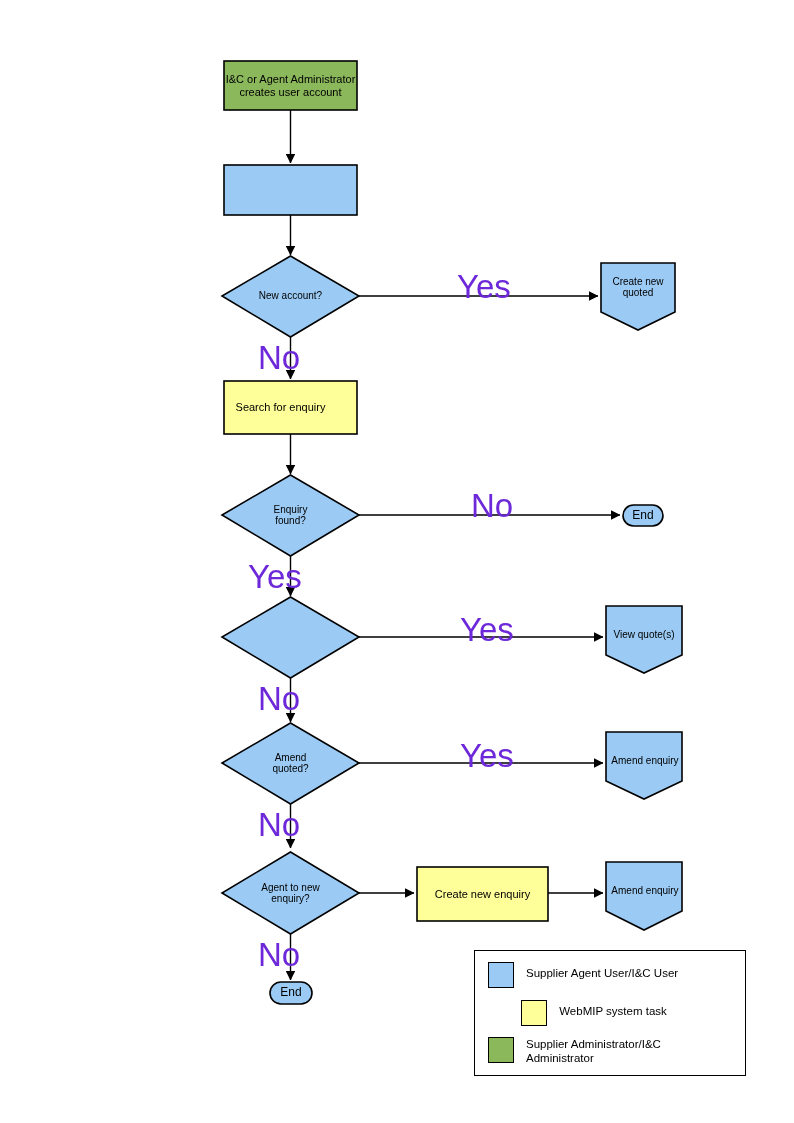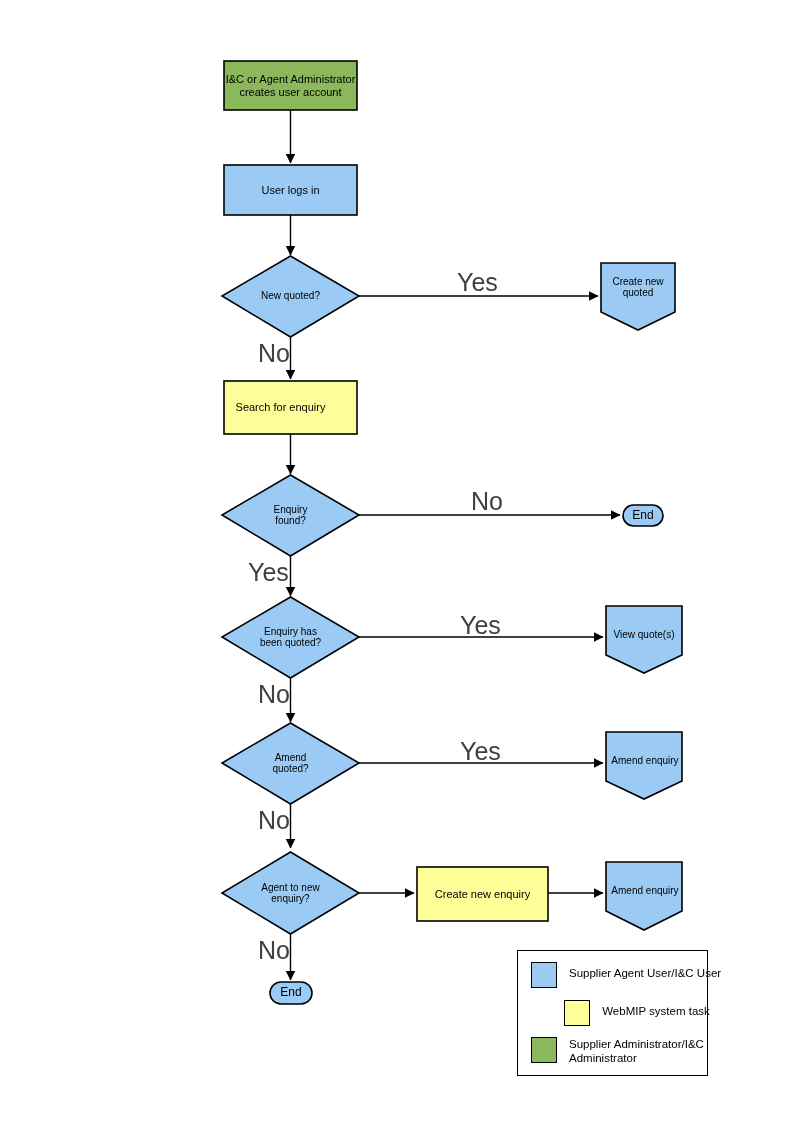--- a/index.html
+++ b/index.html
@@ -40,33 +40,33 @@
   }
   .t-process   { font-size: 11px; }
   .t-decision  { font-size: 10px; }
   .t-offpage   { font-size: 10px; }
   .t-terminator{ font-size: 12px; }
   .t-green     { font-size: 11px; }
 
   
   .edge-label {
     position: absolute;
-    font-size: 25px;
-    color: #404040;
+    font-size: 33px;
+    color: #6d28d9;
     line-height: 1;
     white-space: nowrap;
     pointer-events: none;
   }
 
   
   #legend {
     position: absolute;
-    left: 517px;
+    left: 474px;
     top: 950px;
-    width: 191px;
+    width: 272px;
     height: 126px;
     border: 1px solid #000000;
     background: #ffffff;
     box-sizing: border-box;
   }
   .legend-row {
     position: absolute;
     display: flex;
     align-items: flex-start;
   }
@@ -142,36 +142,33 @@
     <rect x="417" y="867" width="131" height="54" fill="#FFFF99" stroke="#000000" stroke-width="1.6"></rect>
 
     <polygon points="606,862 682,862 682,911 644,930 606,911" fill="#9BCBF4" stroke="#000000" stroke-width="1.6"></polygon>
 
     <rect x="270" y="982" width="42" height="22" rx="11" ry="11" fill="#9BCBF4" stroke="#000000" stroke-width="1.6"></rect>
   </svg>
 
   <div class="node-label t-green" style="left: 222px; top: 61px; width: 137px; height: 49px; white-space: pre-line;">I&amp;C or Agent Administrator
 creates user account</div>
 
-  <div class="node-label t-process" style="left:224px; top:165px; width:133px; height:50px;">User logs in</div>
-
-  <div class="node-label t-decision" style="left:222px; top:276px; width:137px; height:40px;">New quoted?</div>
+
+  <div class="node-label t-decision" style="left:222px; top:276px; width:137px; height:40px;">New account?</div>
 
   <div class="node-label t-offpage" style="left: 601px; top: 266px; width: 74px; height: 42px; white-space: pre-line;">Create new
 quoted</div>
 
   <div class="node-label t-process" style="left:224px; top:381px; width:113px; height:53px;">Search for enquiry</div>
 
   <div class="node-label t-decision" style="left: 222px; top: 495px; width: 137px; height: 40px; white-space: pre-line;">Enquiry
 found?</div>
 
   <div class="node-label t-terminator" style="left:623px; top:505px; width:40px; height:21px;">End</div>
 
-  <div class="node-label t-decision" style="left: 222px; top: 617px; width: 137px; height: 40px; white-space: pre-line;">Enquiry has
-been quoted?</div>
 
   <div class="node-label t-offpage" style="left:602px; top:624px; width:84px; height:22px;">View quote(s)</div>
 
   <div class="node-label t-decision" style="left: 222px; top: 743px; width: 137px; height: 40px; white-space: pre-line;">Amend
 quoted?</div>
 
   <div class="node-label t-offpage" style="left:601px; top:750px; width:88px; height:22px;">Amend enquiry</div>
 
   <div class="node-label t-decision" style="left: 222px; top: 873px; width: 137px; height: 40px; white-space: pre-line;">Agent to new
 enquiry?</div>

